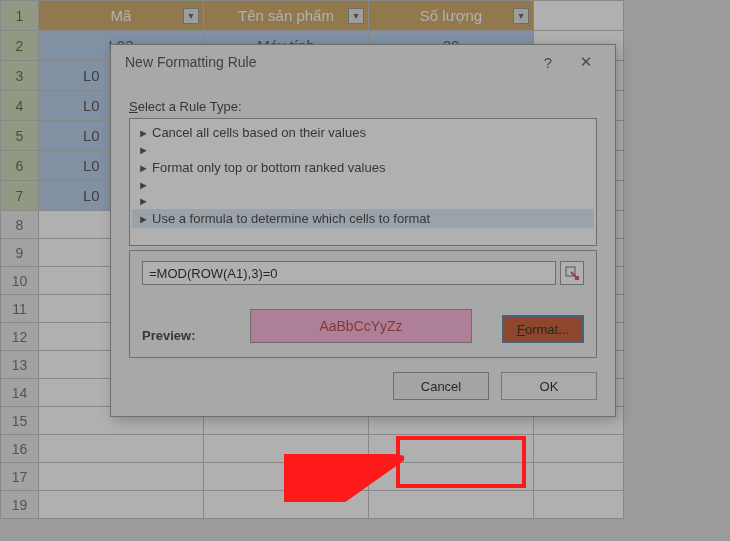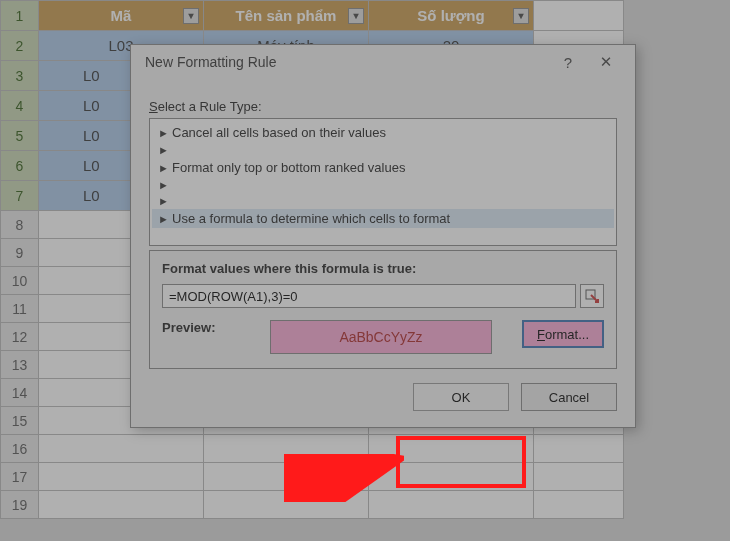--- a/index.html
+++ b/index.html
@@ -40,21 +40,21 @@
     font-weight: normal;
     width: 38px;
     height: 28px;
     font-size: 14px;
   }
   .cell { background: #fff; height: 28px; width: 165px; }
   .hdr-row .rowhdr { height: 30px; }
   .hdrcell {
     background: #c99a4c;
     color: #fff;
-    font-weight: bold;
+    font-weight: normal;
     text-align: center;
     height: 30px;
     width: 165px;
     position: relative;
   }
   .hdrcell .dd {
     position: absolute;
     right: 4px; top: 50%;
     transform: translateY(-50%);
     width: 16px; height: 16px;
@@ -68,21 +68,21 @@
     text-align: center;
     color: #333;
     height: 30px;
     width: 165px;
   }
   .selhdr { background: #c7d6b1 !important; color: #2e5a13; }
 
   
   .dialog {
     position: absolute;
-    left: 130px;
+    left: 110px;
     top: 44px;
     width: 506px;
     background: #f0f0f0;
     border: 1px solid #888;
     box-shadow: 3px 3px 12px rgba(0,0,0,0.3);
     z-index: 2;
     font-size: 13px;
     color: #222;
   }
   .titlebar {
@@ -135,38 +135,38 @@
   }
   .picker {
     width: 24px; height: 24px;
     border: 1px solid #888;
     margin-left: 4px;
     display: flex; align-items: center; justify-content: center;
     background: #fff;
     font-size: 10px;
   }
   .preview-row {
-    display: flex; align-items: flex-start;
-    margin-top: 12px;
+    display: flex; align-items: flex-end;
+    margin-top: 24px;
     gap: 30px;
   }
   .preview-row .plab { font-weight: bold; width: 78px; }
   .preview-box {
     flex: 1;
     height: 34px;
     background: #f9a8d4;
     border: 1px solid #888;
     display: flex; align-items: center; justify-content: center;
     color: #b02626;
     font-size: 14px;
   }
   .format-btn {
     width: 82px; height: 28px;
     border: 2px solid #3a6fb0;
-    background: #f9a8d4;
+    background: #c2410c;
     font-size: 13px;
     cursor: default;
   }
   .dlg-buttons {
     display: flex; justify-content: flex-end;
     gap: 12px;
     margin-top: 14px;
   }
   .btn {
     width: 96px; height: 28px;
@@ -357,41 +357,40 @@
           <span class="arw">►</span>
         </div>
       <div class="ruleitem sel">
           <span class="arw">►</span>
           <span>Use a formula to determine which cells to format</span>
         </div>
     </div>
 
 
     <div class="descbox">
-      <div class="lab">Format values where this formula is true:</div>
       <div class="formula-row">
         <input class="formula-input" value="=MOD(ROW(A1),3)=0" style="">
         <div class="picker">
           <svg width="14" height="14" viewBox="0 0 14 14">
             <rect x="1" y="1" width="9" height="9" fill="none" stroke="#555"></rect>
             <path d="M6 6 L13 13" stroke="#c33" stroke-width="2"></path>
             <path d="M10 13 L13 13 L13 10" fill="none" stroke="#c33" stroke-width="2"></path>
           </svg>
         </div>
       </div>
       <div class="preview-row">
         <span class="plab">Preview:</span>
         <div class="preview-box">AaBbCcYyZz</div>
         <button class="format-btn"><span class="ul">F</span><span>ormat...</span></button>
       </div>
     </div>
 
     <div class="dlg-buttons">
+      <button class="btn">Cancel</button>
       <button class="btn ok">OK</button>
-      <button class="btn">Cancel</button>
     </div>
   </div>
 </div>
 
 <div class="mask"></div>
 
 <div class="hl-box"></div>
 
 <svg class="arrow" width="120" height="48">
   <defs>

